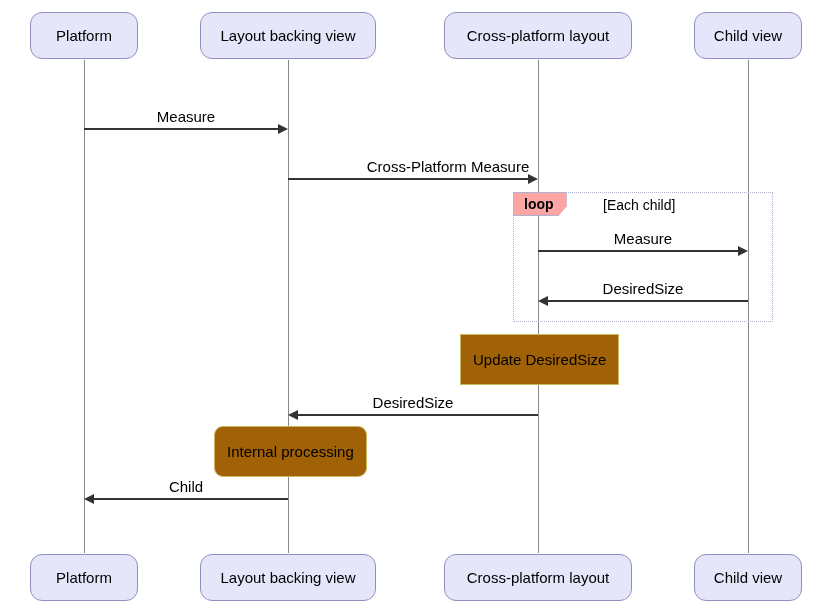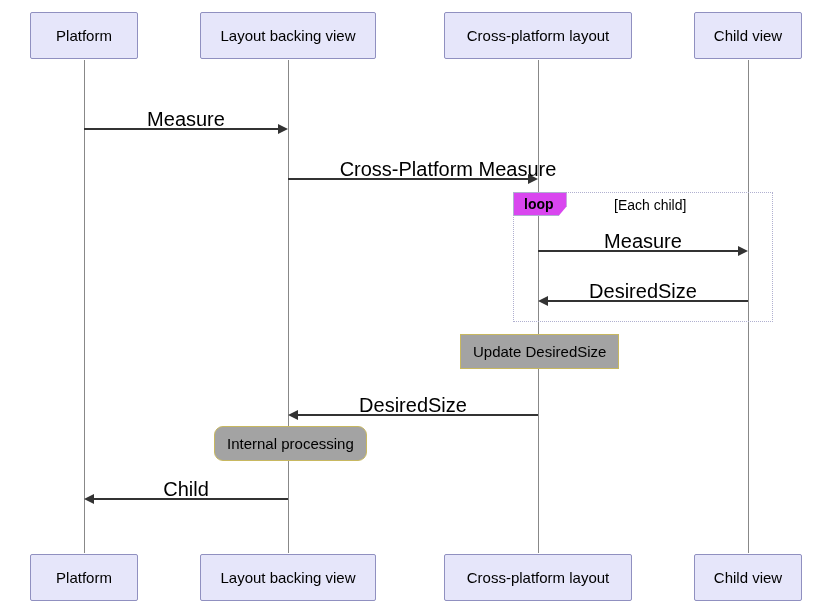--- a/index.html
+++ b/index.html
@@ -9,40 +9,40 @@
     font-family: "Trebuchet MS", Helvetica, Arial, sans-serif;
     background: #ffffff;
     width: 835px;
     height: 613px;
     position: relative;
   }
   .participant-box {
     position: absolute;
     background: #e6e6fa;
     border: 1px solid #9090c0;
-    border-radius: 2px;
+    border-radius: 12px;
     padding: 14px 20px;
     font-size: 15px;
     text-align: center;
     display: flex;
     align-items: center;
     justify-content: center;
     white-space: nowrap;
   }
   .lifeline {
     position: absolute;
     width: 1px;
     background: #888;
     top: 60px;
     bottom: 60px;
     z-index: 0;
   }
   .msg-label {
     position: absolute;
-    font-size: 20px;
+    font-size: 15px;
     text-align: right;
     transform: translateX(-50%);
     white-space: nowrap;
     z-index: 3;
   }
   .arrow-line {
     position: absolute;
     height: 1.5px;
     background: #333;
     z-index: 2;
@@ -67,39 +67,39 @@
   }
   .loop-box {
     position: absolute;
     border: 1px dotted #b0b0d0;
     z-index: 1;
   }
   .loop-tab {
     position: absolute;
     top: -1px;
     left: -1px;
-    background: #d946ef;
+    background: #fca5a5;
     border: 1px solid #b0b0d0;
     padding: 3px 12px 3px 10px;
     font-size: 14px;
     font-weight: bold;
     z-index: 2;
     clip-path: polygon(0 0, 100% 0, 100% 60%, 85% 100%, 0 100%);
   }
   .loop-cond {
     position: absolute;
     top: 4px;
     font-size: 14px;
     z-index: 2;
   }
   .note-box {
     position: absolute;
-    background: #a3a3a3;
+    background: #a16207;
     border: 1px solid #c8b860;
-    padding: 8px 12px;
+    padding: 16px 12px;
     font-size: 15px;
     text-align: center;
     z-index: 3;
     white-space: nowrap;
   }
 </style>
 </head>
 <body>
 
 <div class="lifeline" style="left:84px;"></div>
@@ -128,21 +128,21 @@
   </div>
 <div class="participant-box" style="left:444px; bottom:12px; width:188px;">
     <span>Cross-platform layout</span>
   </div>
 <div class="participant-box" style="left:694px; bottom:12px; width:108px;">
     <span>Child view</span>
   </div>
 
 <div class="loop-box" style="left:513px; top:192px; width:260px; height:130px;">
   <div class="loop-tab"><span>loop</span></div>
-  <div class="loop-cond" style="left:100px;"><span>[Each child]</span></div>
+  <div class="loop-cond" style="left:89px;"><span>[Each child]</span></div>
 </div>
 
 <div class="msg-label" style="left:186px; top:108px;"><span>Measure</span></div>
 <div class="arrow-line" style="left:84px; top:128px; width:194px;"></div>
 <div class="arrow-head-right" style="left:278px; top:123.5px;"></div>
 
 <div class="msg-label" style="left:424px; top:158px;margin-left:24px;"><span>Cross-Platform Measure</span></div>
 <div class="arrow-line" style="left:288px; top:178px; width:240px;"></div>
 <div class="arrow-head-right" style="left:528px; top:173.5px;"></div>
 

